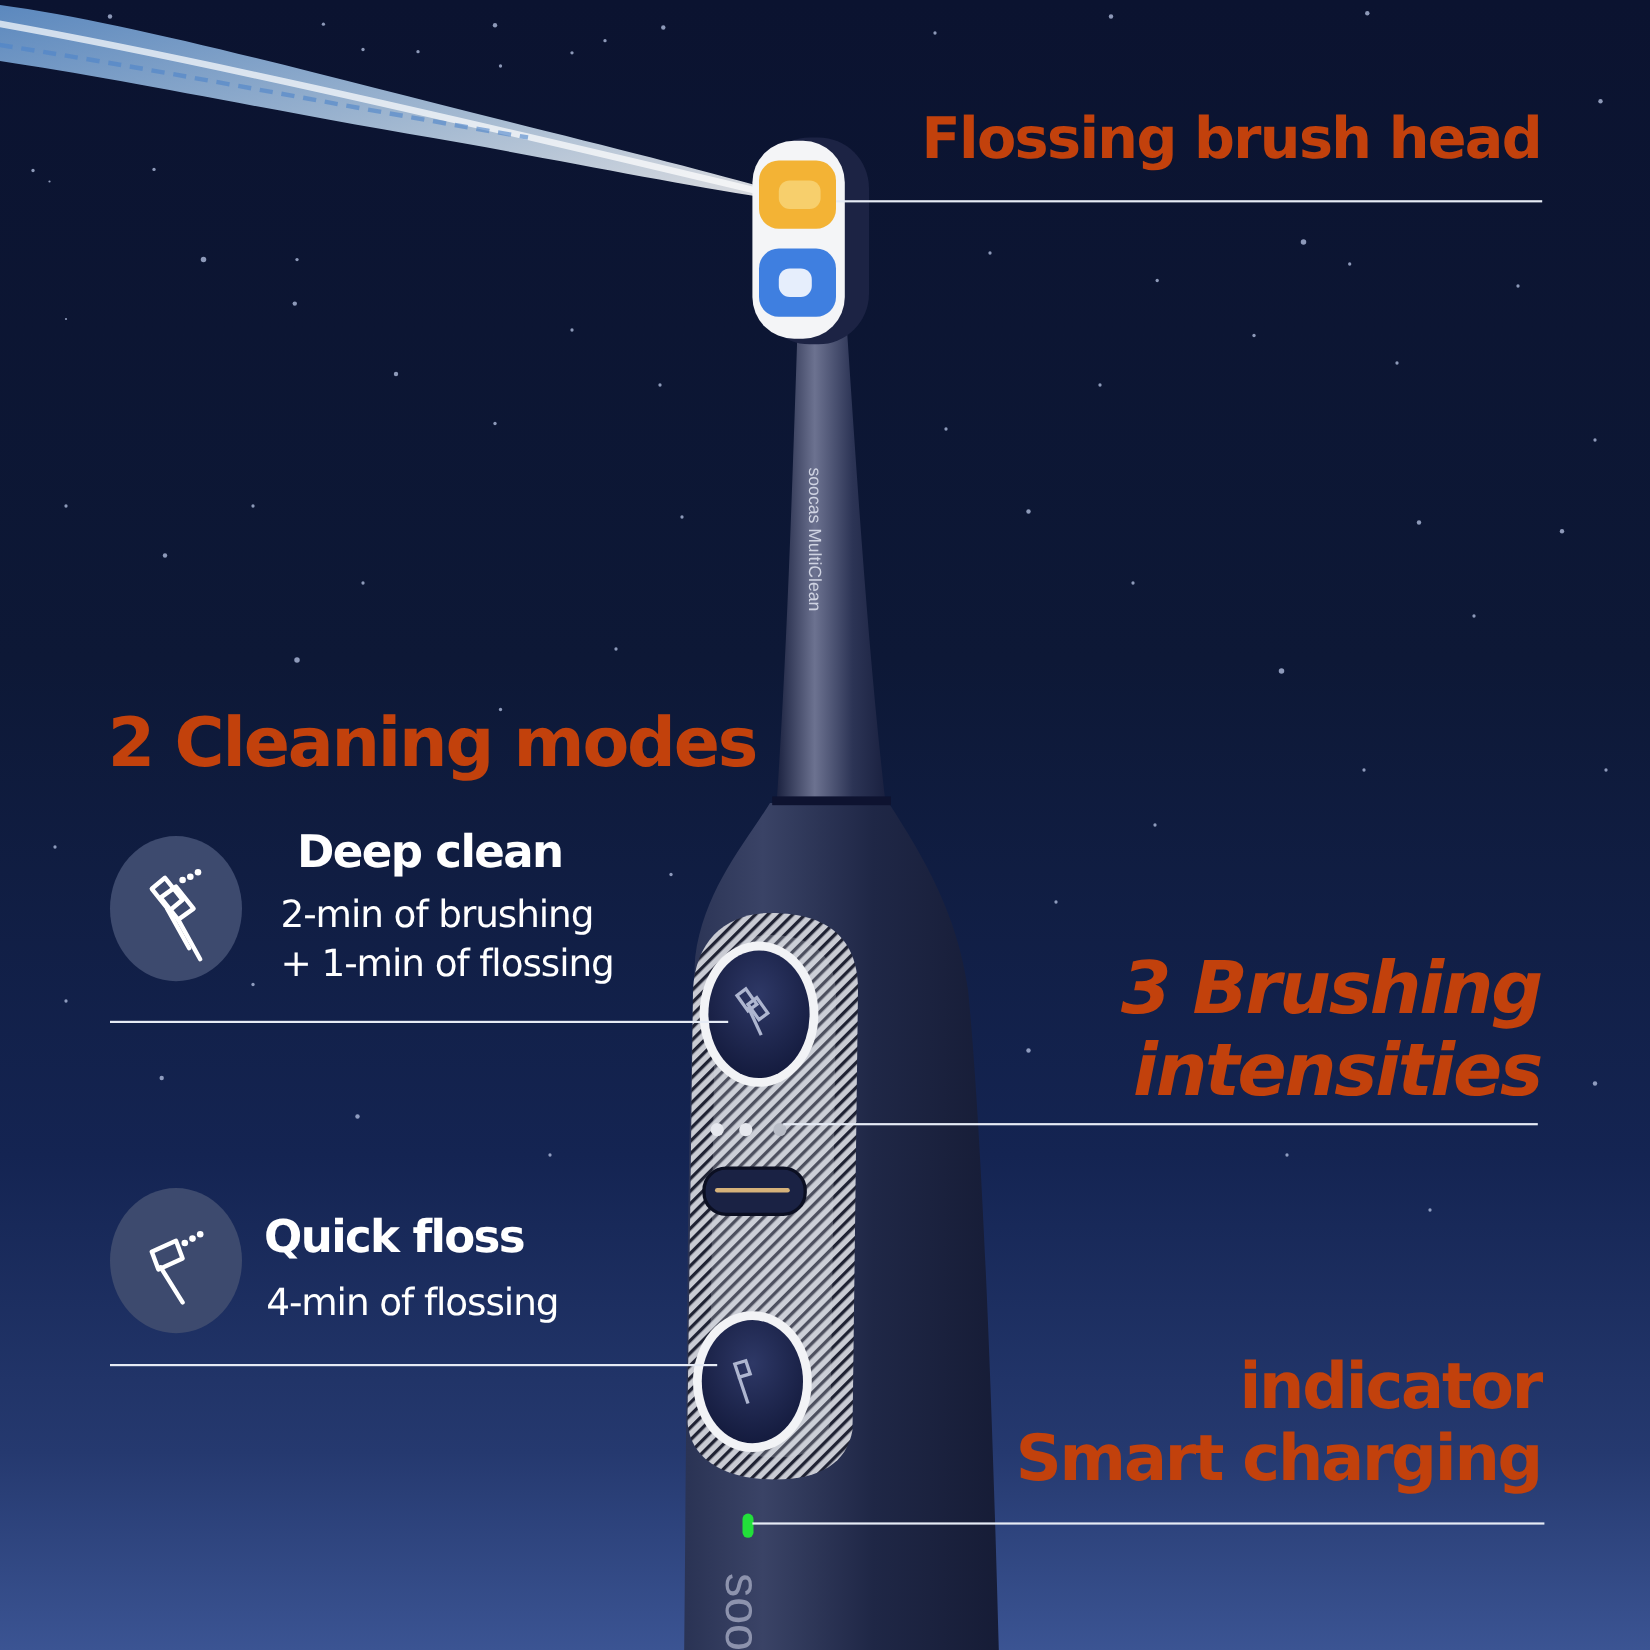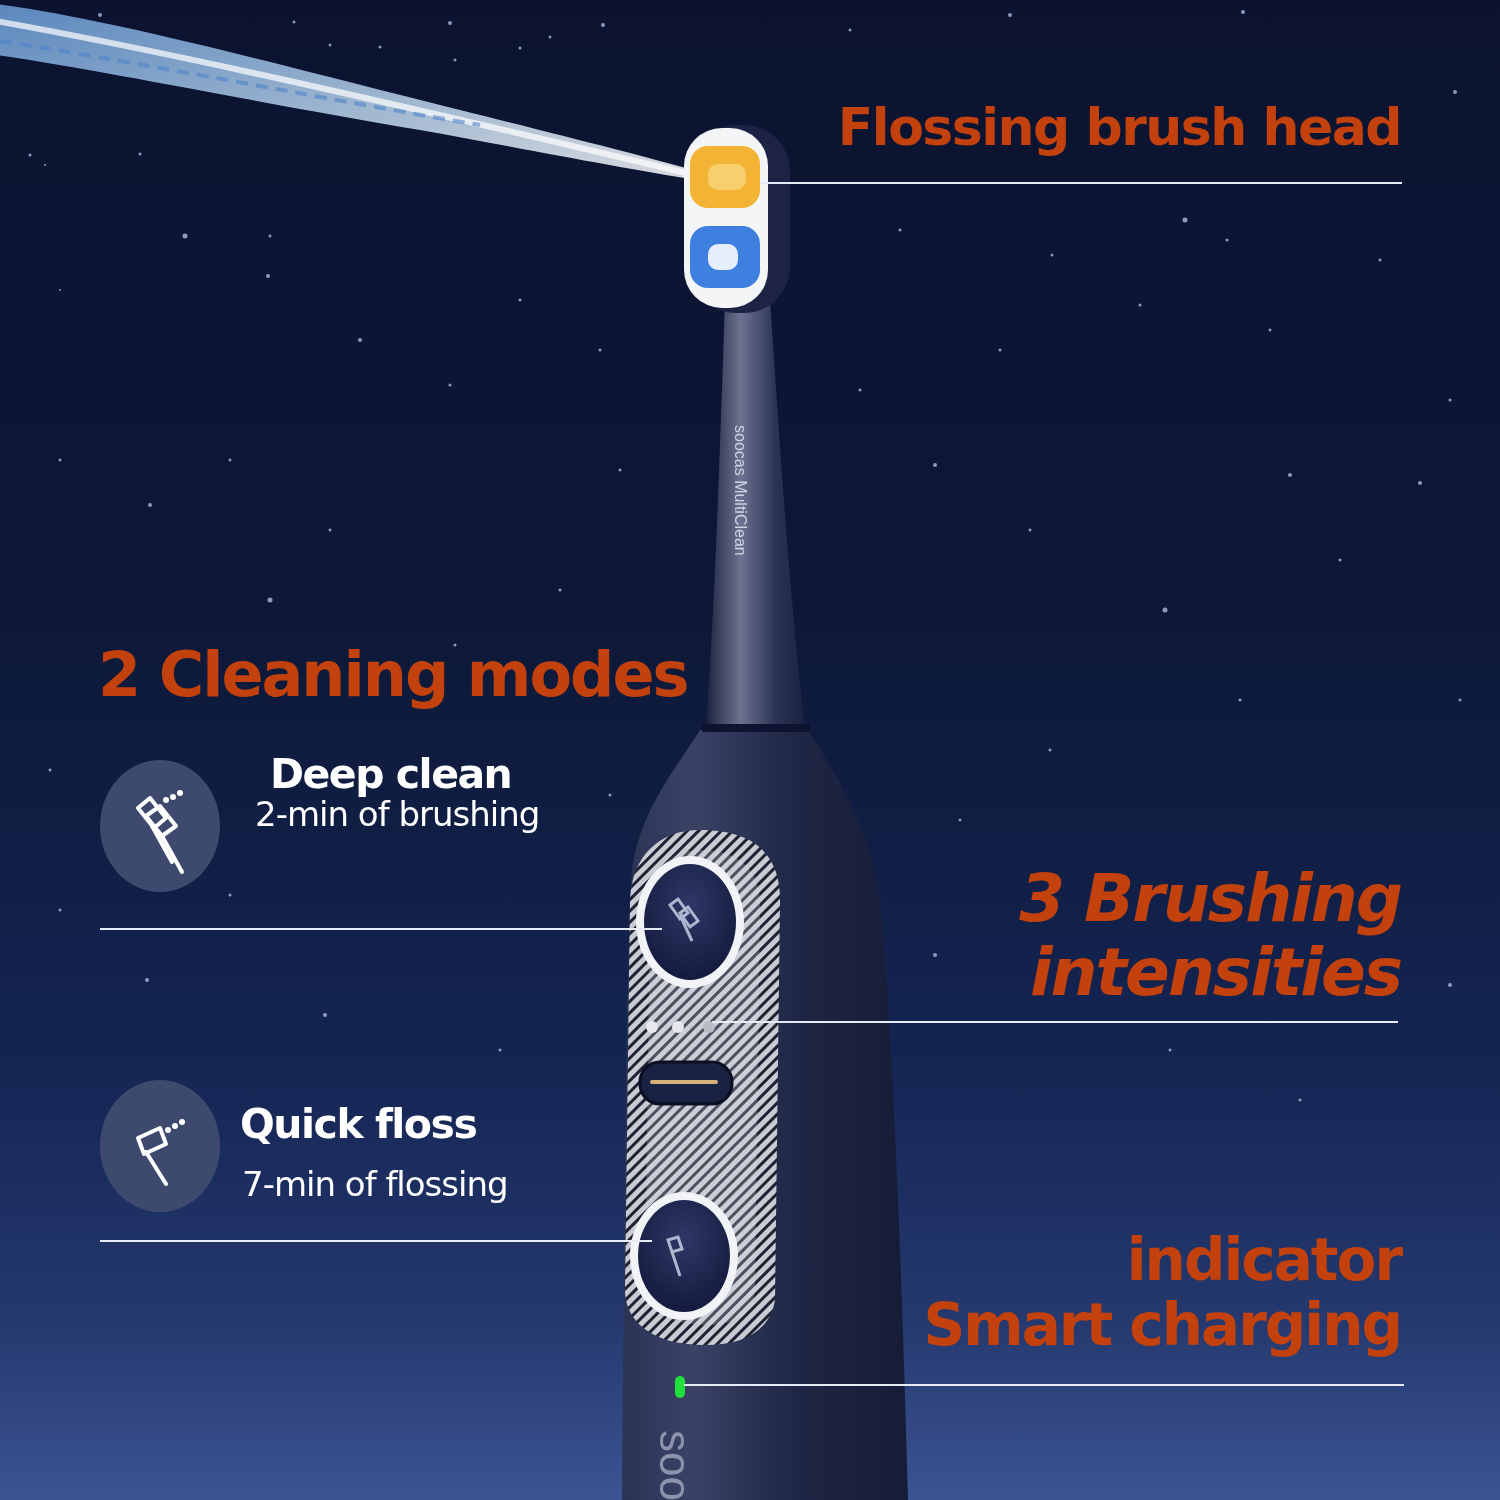--- a/index.html
+++ b/index.html
@@ -30,21 +30,21 @@
   .mode { position:absolute; left:100px; }
   .mode-icon {
     position:absolute; left:0; width:120px; height:132px; border-radius:50%;
     background:#3d4a6e;
   }
   .mode-title { position:absolute; font-size:41px; font-weight:bold; letter-spacing:-1.5px; white-space:nowrap; }
   .mode-desc { position:absolute; font-size:34px; font-weight:normal; letter-spacing:-1px; line-height:1.3; white-space:nowrap; }
 
   .mode-deep { top:760px; }
   .mode-deep .mode-title { left:170px; top:-10px; }
-  .mode-deep .mode-desc { left:155px; top:32px; }
+  .mode-deep .mode-desc { left:155px; top:50px; }
   .line-deep { left:100px; width:562px; top:928px; }
 
   .mode-quick { top:1080px; }
   .mode-quick .mode-title { left:140px; top:20px; }
   .mode-quick .mode-desc { left:142px; top:82px; }
   .line-quick { left:100px; width:552px; top:1240px; }
 
   .lbl-intens { right:99px; top:862px; font-size:66px; letter-spacing:-2px;font-style:italic; }
   .line-intens { left:712px; width:686px; top:1021px; }
 
@@ -220,40 +220,41 @@
       <g fill="#ffffff">
           <circle cx="66" cy="40" r="3"></circle>
           <circle cx="73" cy="37" r="3"></circle>
           <circle cx="80" cy="33" r="3"></circle>
         </g>
     </svg>
   </div>
   <div class="mode-title">Deep clean</div>
   <div class="mode-desc">
     <div>2-min of brushing</div>
+    <div>+ 1-min of flossing</div>
   </div>
 </div>
 <div class="callout-line line-deep"></div>
 
 <div class="mode mode-quick">
   <div class="mode-icon" style="top:0;">
     <svg width="120" height="132" viewBox="0 0 120 132">
       <g stroke="#ffffff" stroke-width="4" fill="none" stroke-linecap="round" stroke-linejoin="round">
         <path d="M38,58 l22,-10 l6,16 l-22,10 z"></path>
         <path d="M46,72 l20,32"></path>
       </g>
       <g fill="#ffffff">
           <circle cx="68" cy="50" r="3"></circle>
           <circle cx="75" cy="46" r="3"></circle>
           <circle cx="82" cy="42" r="3"></circle>
         </g>
     </svg>
   </div>
   <div class="mode-title">Quick floss</div>
-  <div class="mode-desc">7-min of flossing</div>
+  <div class="mode-desc">4-min of flossing</div>
 </div>
 <div class="callout-line line-quick"></div>
 
 <div class="label label-right lbl-intens">
   <div>3 Brushing</div>
   <div>intensities</div>
 </div>
 <div class="callout-line line-intens"></div>
 
 <div class="label label-right lbl-charge">

